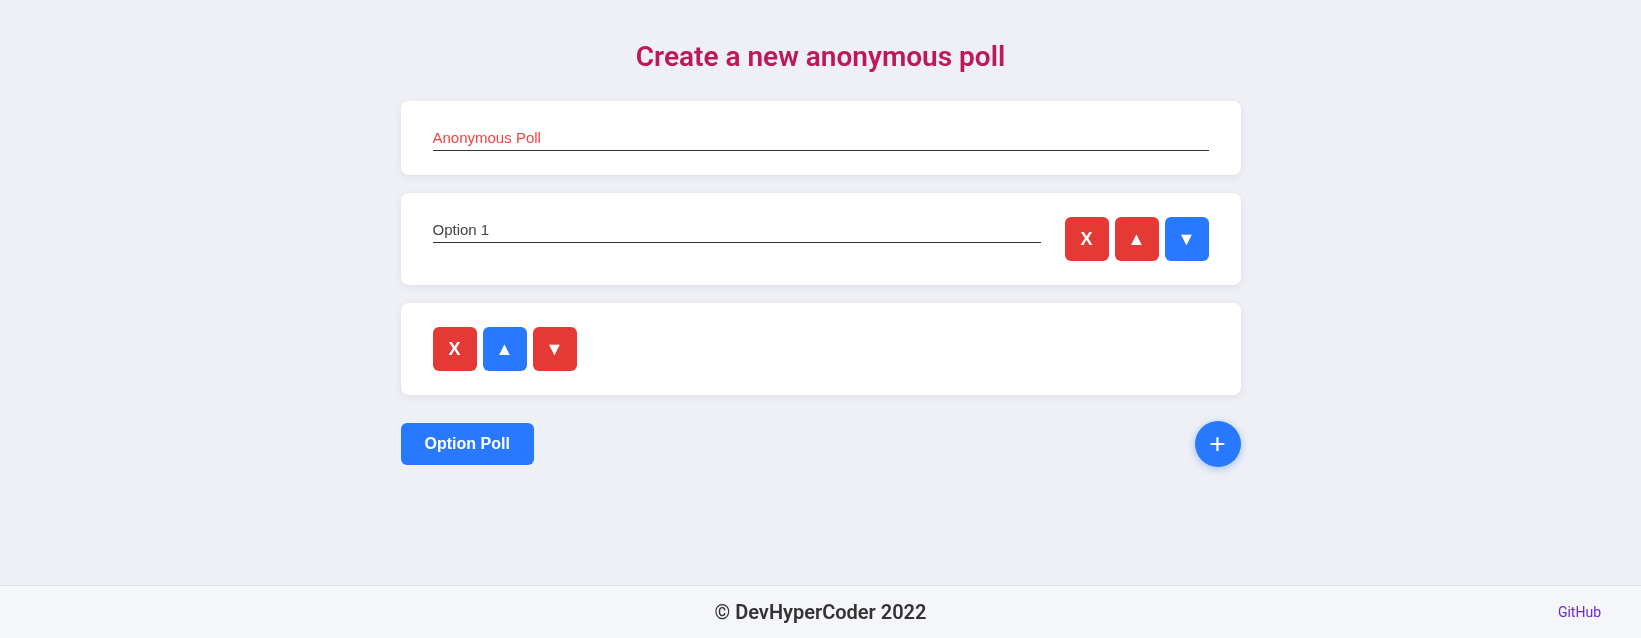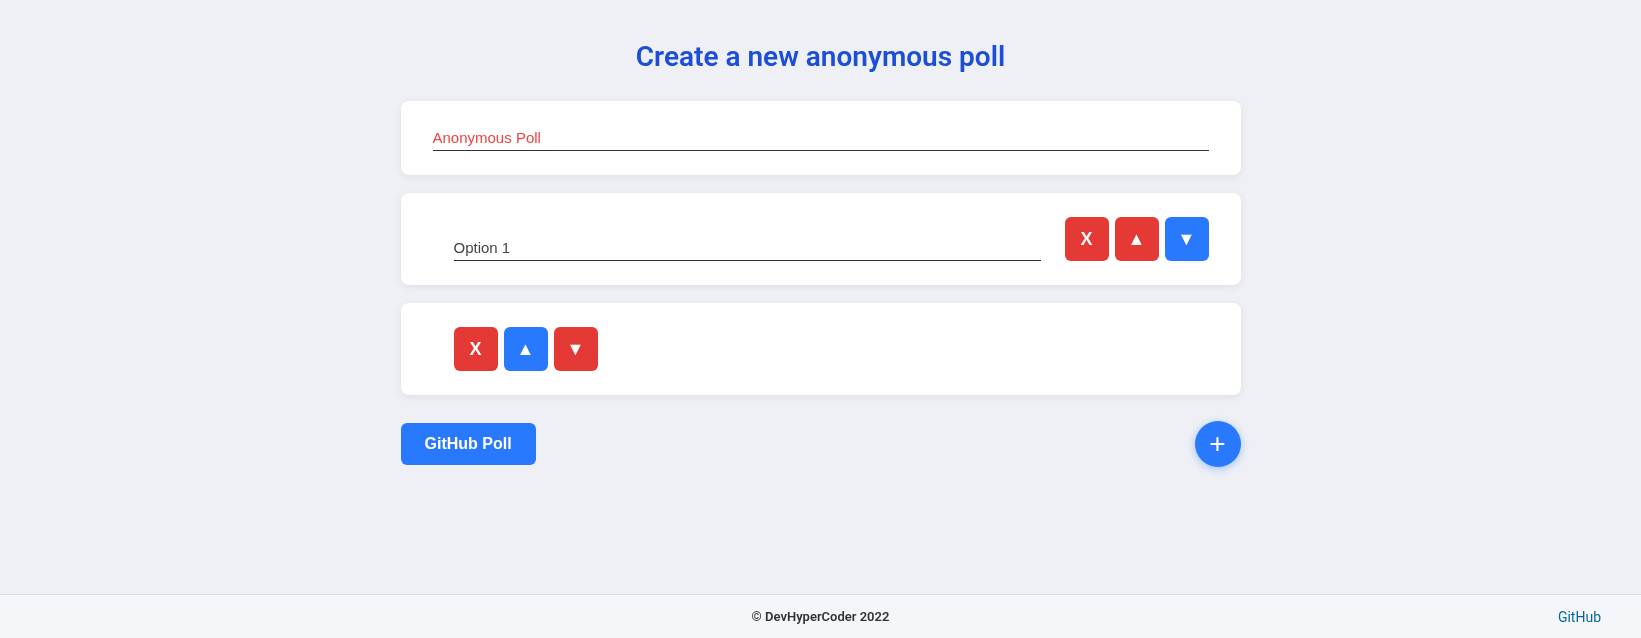--- a/index.html
+++ b/index.html
@@ -20,21 +20,21 @@
       flex: 1;
       display: flex;
       flex-direction: column;
       align-items: center;
       padding: 40px 20px 60px;
     }
 
     .page-title {
       font-size: 28px;
       font-weight: 600;
-      color: #1d4ed8;
+      color: #be185d;
       margin-bottom: 28px;
       text-align: center;
     }
 
     .form-container {
       width: 100%;
       max-width: 840px;
     }
 
     .card {
@@ -58,23 +58,22 @@
       border-bottom: 1.5px solid #333;
       outline: none;
       font-size: 15px;
       color: #ef4444;
       padding: 4px 0;
       background: transparent;
     }
 
     .option-row {
       display: flex;
-      align-items: flex-end;
+      align-items: flex-start;
       gap: 24px;
-      margin-left: 21px;
     }
 
     .option-input {
       flex: 1;
       border: none;
       border-bottom: 1.5px solid #333;
       outline: none;
       font-size: 15px;
       color: #444;
       padding: 4px 0;
@@ -159,30 +158,30 @@
       background-color: #f5f6fa;
       border-top: 1px solid #dde0e8;
       padding: 14px 40px;
       display: flex;
       justify-content: center;
       align-items: center;
       position: relative;
     }
 
     .footer-copyright {
-      font-size: 13px;
+      font-size: 20px;
       font-weight: 600;
       color: #333;
     }
 
     .footer-github {
       position: absolute;
       right: 40px;
       font-size: 14px;
-      color: #0369a1;
+      color: #6d28d9;
       text-decoration: none;
       cursor: pointer;
     }
   </style>
 </head>
 <body>
 
 <div class="main-content">
   <h1 class="page-title">Create a new anonymous poll</h1>
 
@@ -209,21 +208,21 @@
           <button class="btn-icon btn-delete">X</button>
           <button class="btn-icon btn-up-blue">▲</button>
           <button class="btn-icon btn-down-red">▼</button>
         </div>
       </div>
     </div>
 
   </div>
 
   <div class="actions-row">
-    <button class="btn-create-poll">GitHub Poll</button>
+    <button class="btn-create-poll">Option Poll</button>
     <button class="btn-add">+</button>
   </div>
 
 </div>
 
 <footer>
   <span class="footer-copyright">© DevHyperCoder 2022</span>
   <a class="footer-github" href="#">GitHub</a>
 </footer>
 

